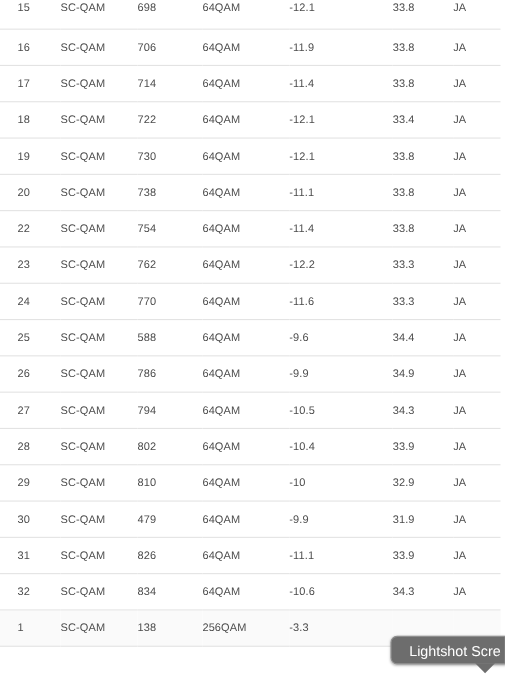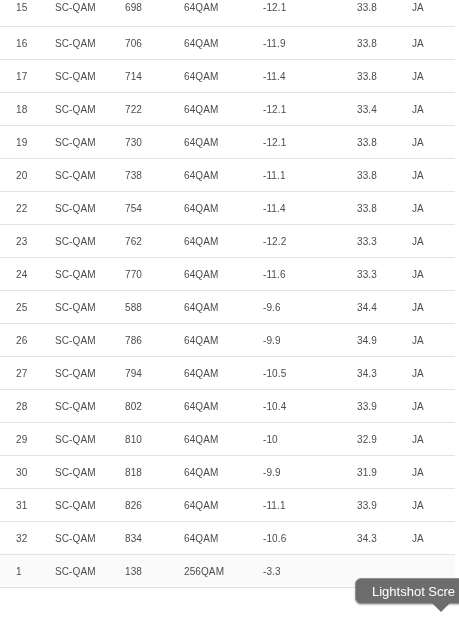--- a/index.html
+++ b/index.html
@@ -214,21 +214,21 @@
         <td class="col-type">SC-QAM</td>
         <td class="col-freq">810</td>
         <td class="col-mod">64QAM</td>
         <td class="col-power">-10</td>
         <td class="col-snr">32.9</td>
         <td class="col-corr">JA</td>
       </tr>
       <tr>
         <td class="col-id">30</td>
         <td class="col-type">SC-QAM</td>
-        <td class="col-freq">818</td>
+        <td class="col-freq">479</td>
         <td class="col-mod">64QAM</td>
         <td class="col-power">-9.9</td>
         <td class="col-snr">31.9</td>
         <td class="col-corr">JA</td>
       </tr>
       <tr>
         <td class="col-id">31</td>
         <td class="col-type">SC-QAM</td>
         <td class="col-freq">826</td>
         <td class="col-mod">64QAM</td>

